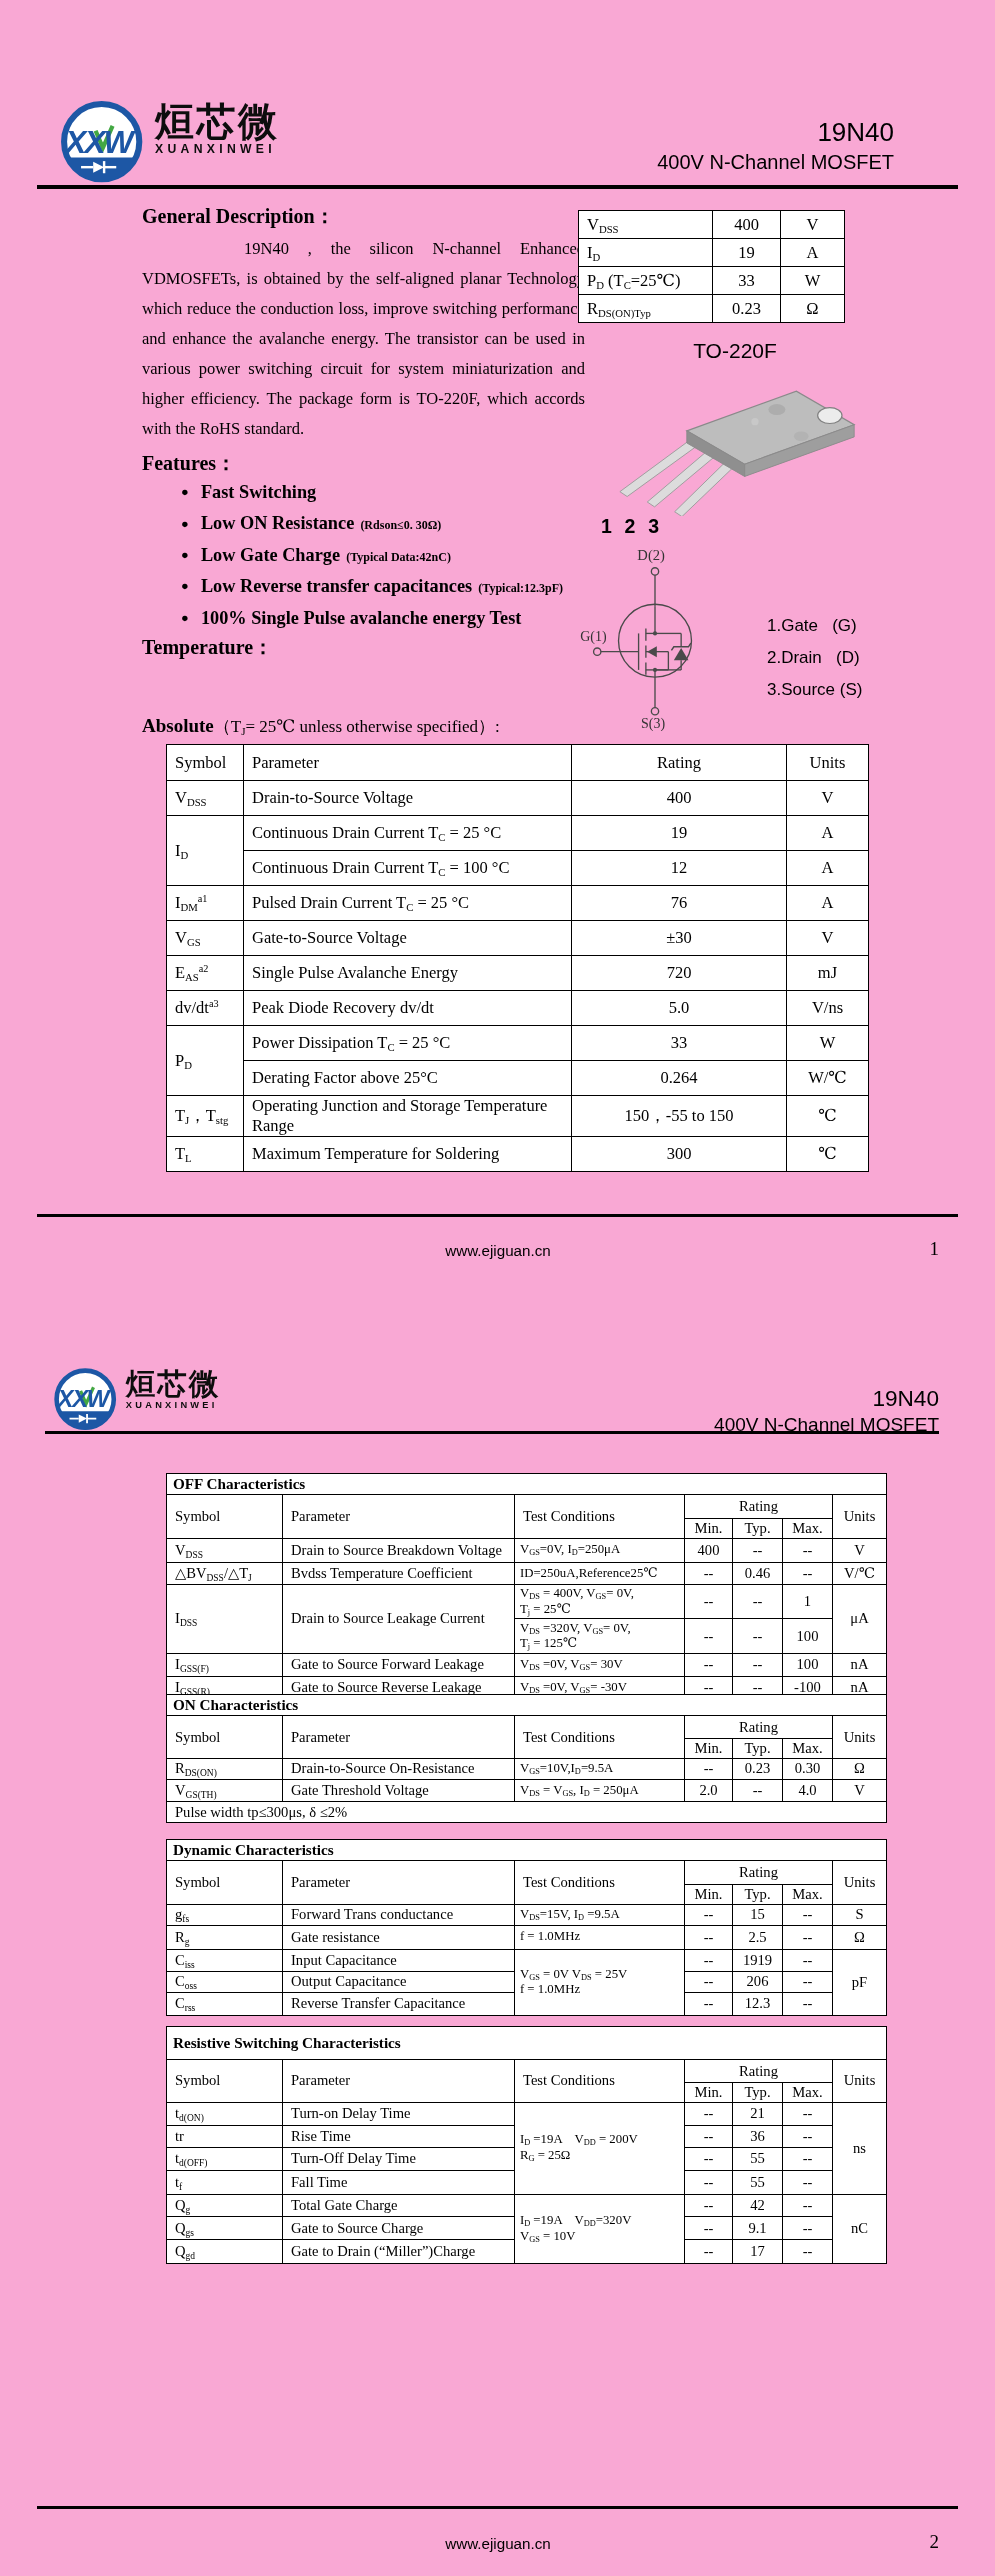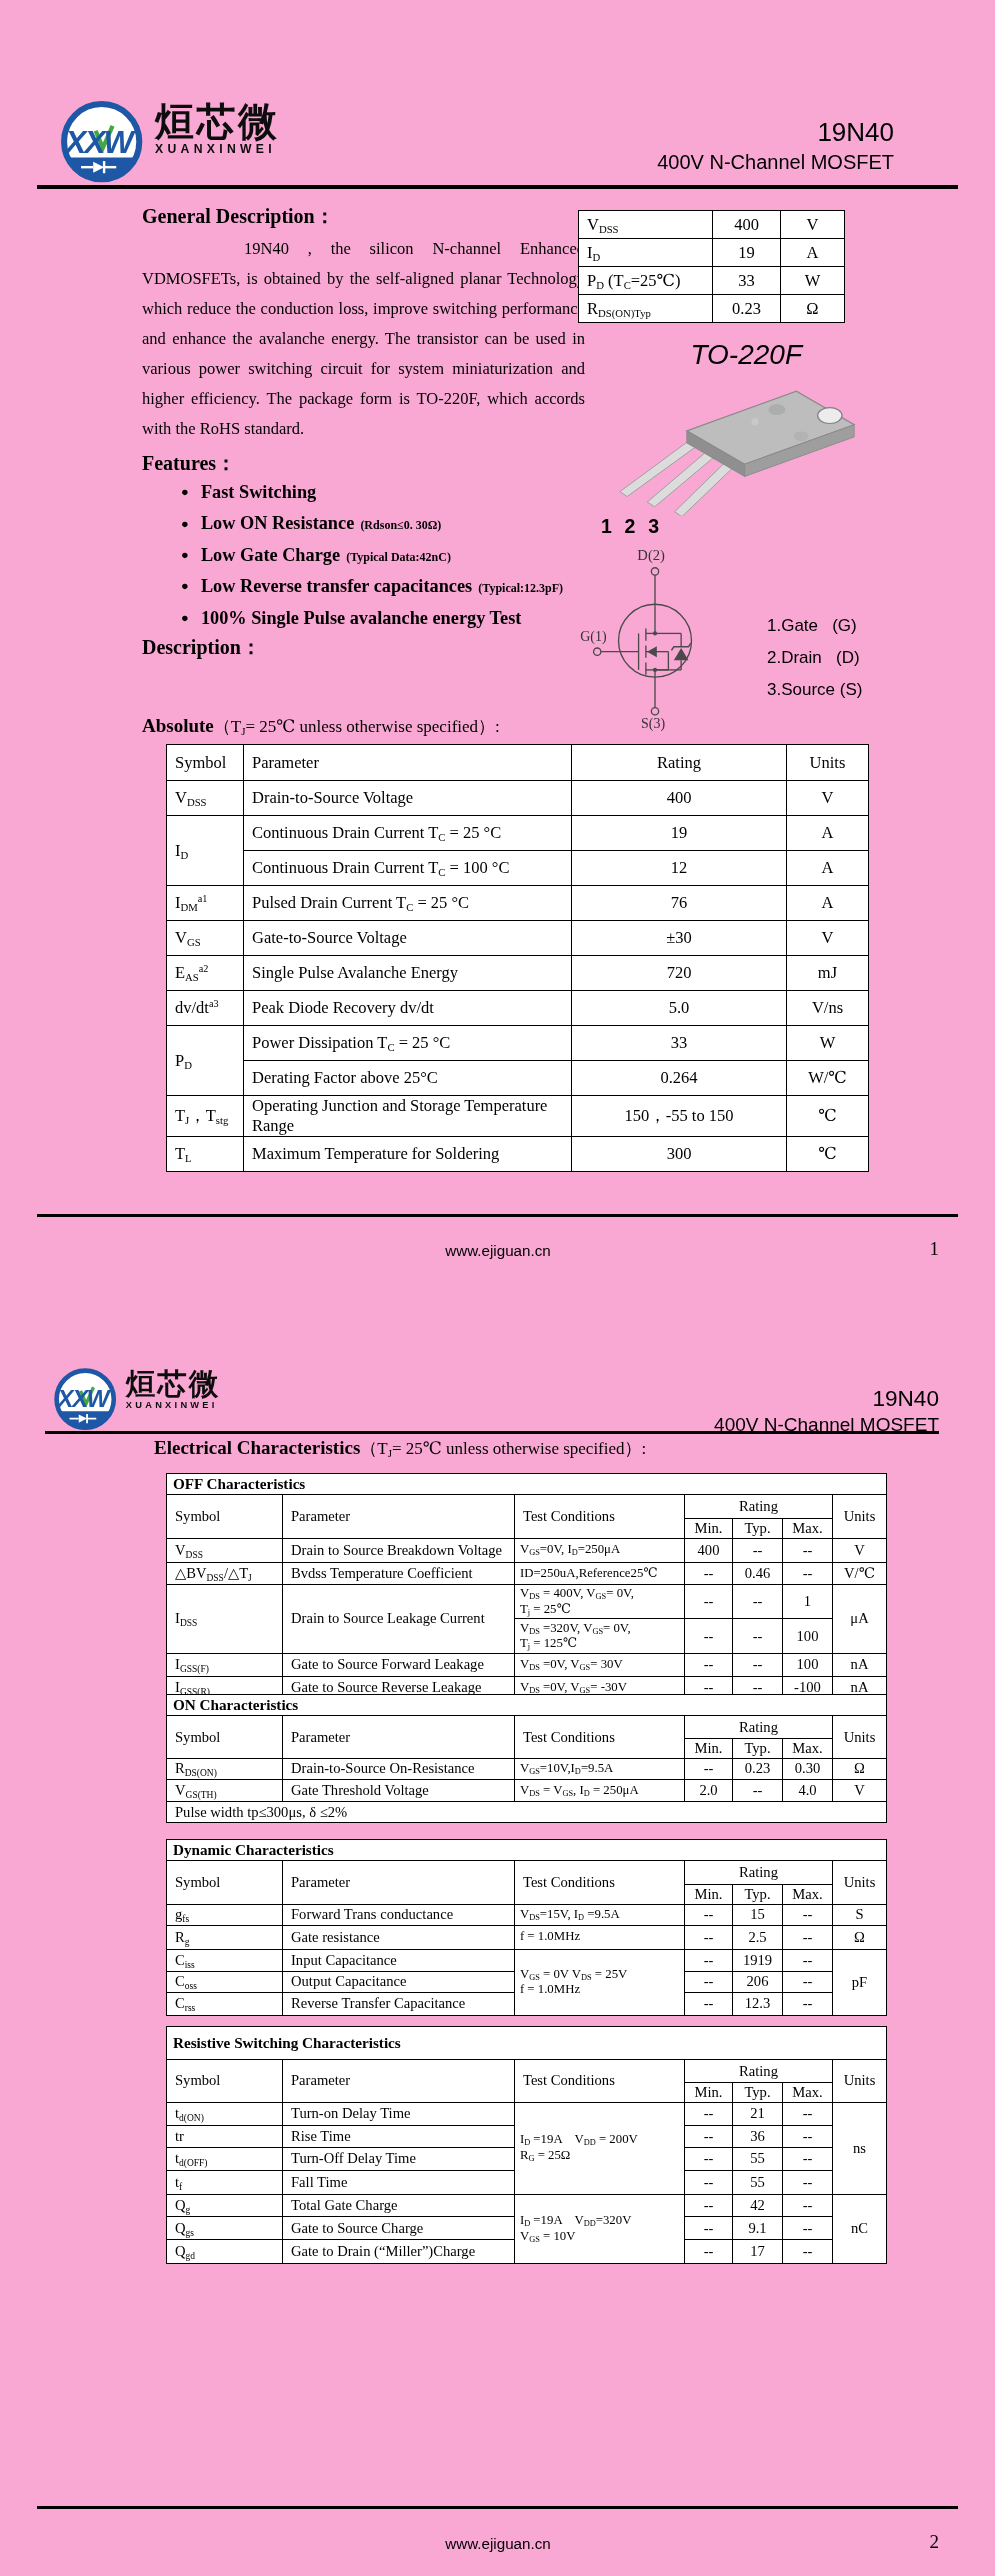--- a/index.html
+++ b/index.html
@@ -47,21 +47,21 @@
   
   .t-abs{font-size:16.5px;border:1.8px solid #000;}
   .t-abs .gb td, .t-abs tr.gb > td{border-top-width:1.8px;}
   
   .t-p2{font-size:14.6px;border:1.8px solid #000;}
   .t-p2 .title td{font-size:15.2px;font-weight:bold;padding-left:6px;}
   .t-p2 .tc{font-size:12.8px;line-height:1.22;white-space:pre-wrap;padding:1.2px 4.9px;}
   .t-p2 .gb > td{border-top-width:1.8px;}
   .pin-nums{font-size:19.5px;font-weight:bold;word-spacing:7.3px;
             font-family:"Liberation Sans","DejaVu Sans",sans-serif;}
-  .pkg-name{font-size:28px;text-align:right;font-family:"Liberation Sans","DejaVu Sans",sans-serif;font-style:italic;}
+  .pkg-name{font-size:21px;text-align:center;font-family:"Liberation Sans","DejaVu Sans",sans-serif;}
   .pinlist{font-size:17px;line-height:32px;white-space:pre-wrap;
            font-family:"Liberation Sans","DejaVu Sans",sans-serif;}
   .footer-url{font-size:15.2px;text-align:center;font-family:"Liberation Sans","DejaVu Sans",sans-serif;}
   .footer-num{font-size:19px;text-align:right;}
 </style>
 </head>
 <body>
 
 <div class="canvas">
 
@@ -204,21 +204,21 @@
       <span class="t">Low Reverse transfer capacitances</span>
       <span class="n">(Typical:12.3pF)</span>
     </li>
     <li>
       <span class="bullet">●</span>
       <span class="t">100% Single Pulse avalanche energy Test</span>
       <span class="n"></span>
     </li>
   </ul>
 
-  <div class="abs h-main" style="left:142px;top:634px;">Description：</div>
+  <div class="abs h-main" style="left:142px;top:634px;">Temperature：</div>
 
   <div class="abs h-mixed" style="left:142px;top:715px;">
     <b>Absolute</b><span>（T<sub>J</sub>= 25℃  unless otherwise specified）:</span>
   </div>
 
   <table class="t-abs" style="left:166px;top:744px;width:701px;">
     <colgroup>
         <col style="width:77px">
         <col style="width:328px">
         <col style="width:215px">
@@ -320,23 +320,20 @@
       <div class="logo-en">XUANXINWEI</div>
     </div>
   </div>
 
   <div class="abs partbox partbox2 sans" style="left:610px;top:1387px;width:329px;">
     <div class="part-no">19N40</div>
     <div class="part-sub">400V N-Channel MOSFET</div>
   </div>
   <div class="rule" style="left:45px;top:1431px;width:894px;height:3px;"></div>
 
-  <div class="abs h-mixed" style="left:154px;top:1437px;">
-    <b>Electrical Characteristics</b><span>（T<sub>J</sub>= 25℃  unless otherwise specified）:</span>
-  </div>
 
   <table class="t-p2" style="left:166px;top:1473px;width:721px;">
     <colgroup>
         <col style="width:116px">
         <col style="width:232px">
         <col style="width:170px">
         <col style="width:48px">
         <col style="width:50px">
         <col style="width:50px">
         <col style="width:54px">

